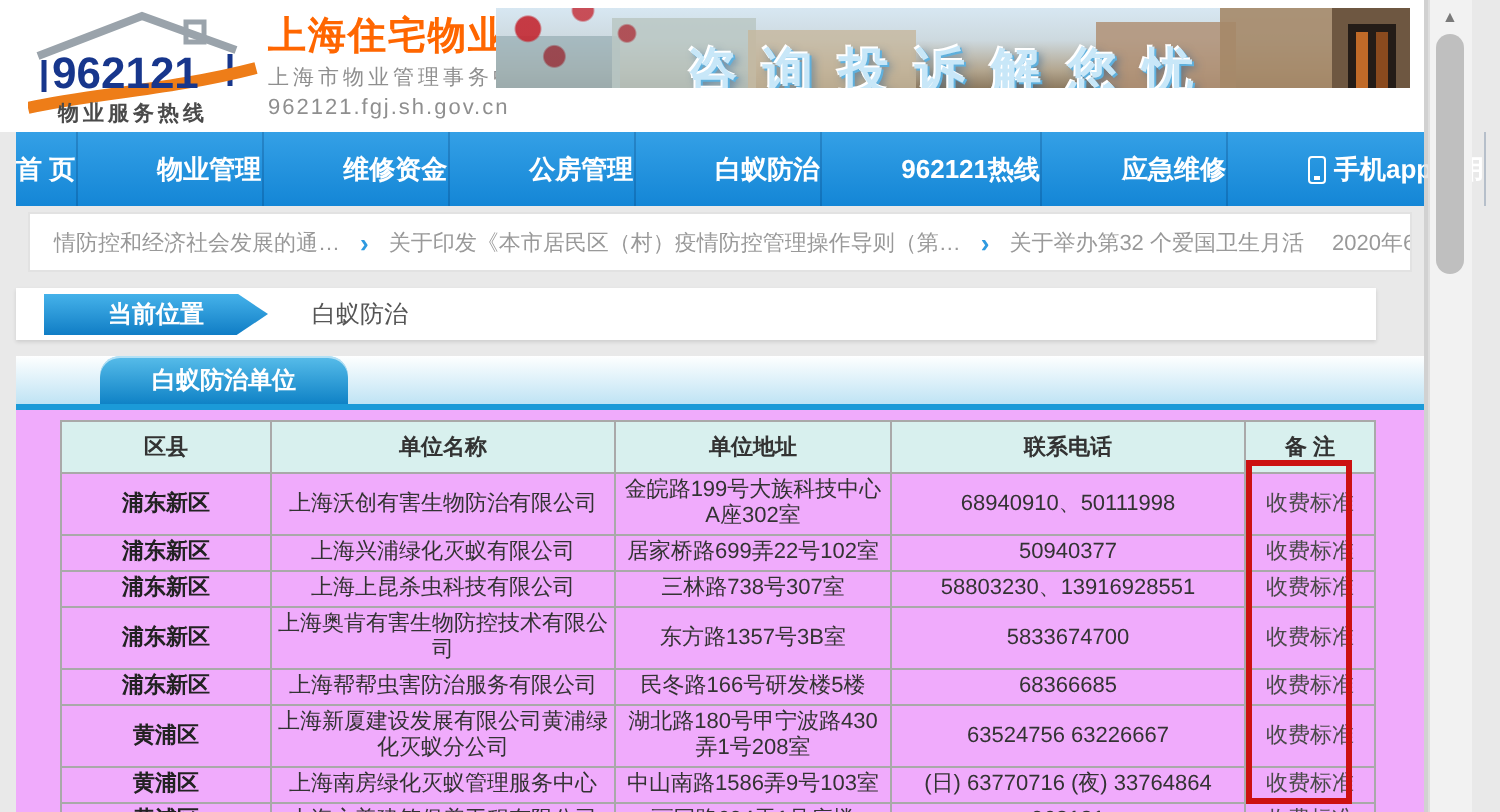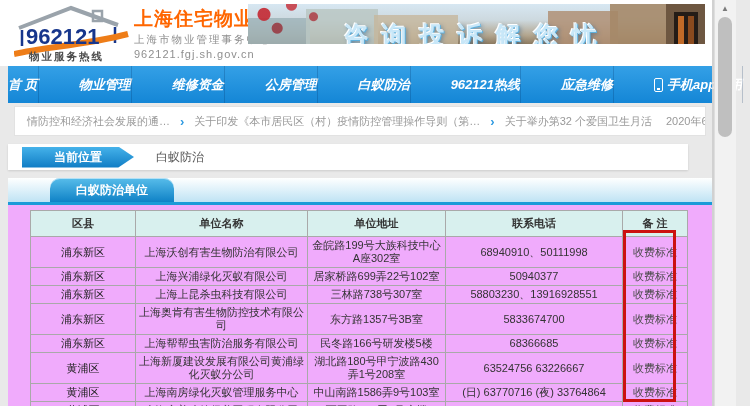--- a/index.html
+++ b/index.html
@@ -34,21 +34,21 @@
                         radial-gradient(circle at 32% 70%, rgba(150,25,35,.7) 0 5px, transparent 6px); }
   .slogan { position:absolute; left:0; right:0; top:15px; text-align:center;
             font-size:25px; font-weight:bold; letter-spacing:13px; color:#c8e7f8;
             text-shadow:-1px -1px 0 #ffffff, 1px 1px 0 #5fb0dd, 2px 2px 4px rgba(20,80,140,.55);
             white-space:nowrap; }
 
   
   .nav { position:absolute; left:8px; top:66px; width:704px; height:37px;
          background:linear-gradient(180deg,#34a0e6 0%,#1486d6 100%); display:flex; }
   .nav-item { flex:1; display:flex; align-items:center; justify-content:center;
-              color:#fff; font-size:13px; font-weight:bold; text-decoration:none; white-space:nowrap; cursor:pointer;font-style:italic; }
+              color:#fff; font-size:13px; font-weight:bold; text-decoration:none; white-space:nowrap; cursor:pointer; }
   .nav-item + .nav-item { border-left:1px solid rgba(0,40,90,.22);padding-left:40px; }
   .phone-icon { display:inline-block; width:9px; height:14px; border:1.5px solid #fff; border-radius:2px; margin-right:4px; position:relative; }
   .phone-icon:after { content:""; position:absolute; left:2px; bottom:1px; width:3px; height:1.5px; background:#fff; }
 
   
   .ticker { position:absolute; left:14px; top:106px; width:692px; height:30px; background:#fff;
             border:1px solid #e2e2e2; display:flex; align-items:center; font-size:11px; color:#999;
             white-space:nowrap; overflow:hidden; padding-left:12px; }
   .ticker a { color:#999; text-decoration:none; }
   .t-sep { color:#2f9ae0; font-weight:bold; margin:0 10px; font-size:13px; }
@@ -72,21 +72,21 @@
          background:linear-gradient(180deg,#58bdea 0%,#0f82c6 100%);
          border-radius:10px 10px 0 0; box-shadow:inset 0 1px 0 rgba(255,255,255,.55); }
 
   
   .content { position:absolute; left:8px; top:205px; width:704px; height:201px; background:#f0abfc; }
   table.data-table { position:absolute; left:22px; top:5px; width:657px; border-collapse:collapse; table-layout:fixed; }
   .data-table th { background:#d8f0ee; border:1px solid #a9a9a9; font-size:11px; font-weight:bold;
                    color:#333; padding:5px 2px; text-align:center; }
   .data-table td { border:1px solid #a9a9a9; font-size:11px; color:#333; padding:2px 3px;
                    text-align:center; line-height:13px; }
-  .data-table td.c-district { font-weight:normal; color:#222; }
+  .data-table td.c-district { font-weight:bold; color:#222; }
   .data-table a.fee-link { color:#4a4a4a; text-decoration:none; cursor:pointer; }
 
   
   .annotation-box { position:absolute; left:623px; top:230px; width:53px; height:172px;
                     border:3px solid #cc1111; z-index:9; pointer-events:none; }
 
   
   .page-edge { position:absolute; left:712px; top:0; width:2px; height:406px; background:rgba(0,0,0,.10); }
   .scroll-track { position:absolute; left:714px; top:0; width:22px; height:406px; background:#f2f2f2;
                   border-left:1px solid #dedede; }

